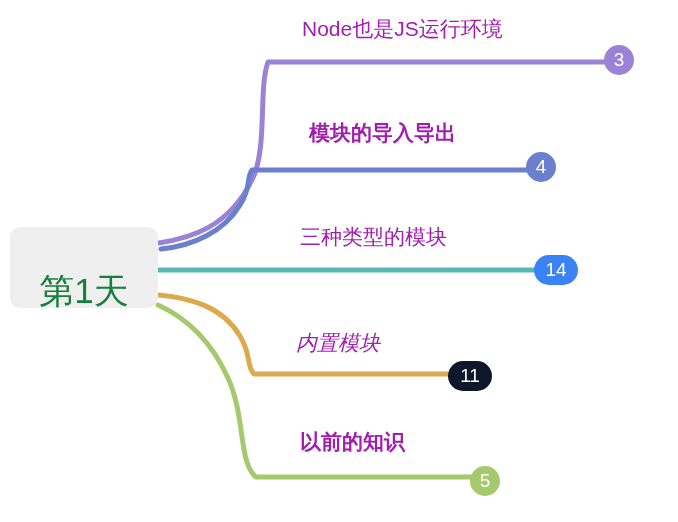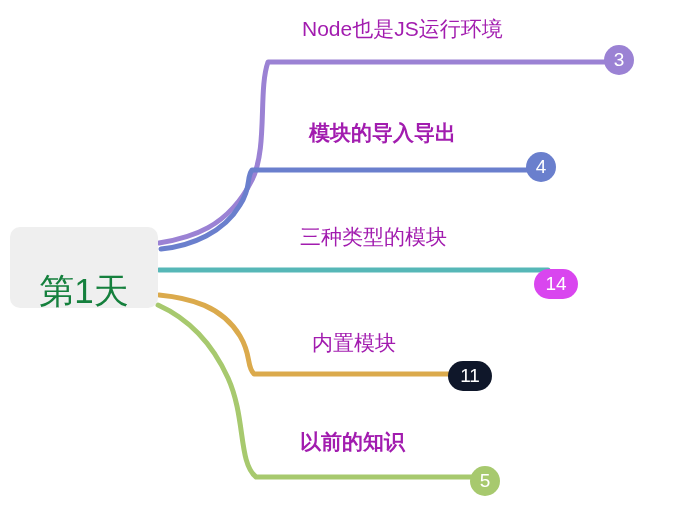--- a/index.html
+++ b/index.html
@@ -87,20 +87,20 @@
   <div class="root-node" style="background: rgb(239, 239, 239);">
     <span class="root-label" style="color: #15803d; margin-top: 46px;">第1天</span>
   </div>
 
   <div id="branch-layer">
       <div class="branch-label" style="left: 302px; top: 18px;">Node也是JS运行环境</div>
       <div class="badge circle" style="left: 604px; top: 45px; background: rgb(155, 130, 212);">3</div>
       <div class="branch-label" style="left: 309px; top: 122px; font-weight: bold;">模块的导入导出</div>
       <div class="badge circle" style="left: 526px; top: 152px; background: rgb(106, 127, 205);">4</div>
       <div class="branch-label" style="left: 300px; top: 226px; text-align: center;">三种类型的模块</div>
-      <div class="badge pill" style="left: 534px; top: 269px; background: #d946ef;">14</div>
-      <div class="branch-label" style="left: 312px; top: 332px;">内置模块</div>
+      <div class="badge pill" style="left: 534px; top: 255px; background: #3b82f6;">14</div>
+      <div class="branch-label" style="left: 296px; top: 332px; font-style: italic;">内置模块</div>
       <div class="badge pill" style="left: 448px; top: 361px; background: #0f172a;">11</div>
       <div class="branch-label" style="left: 300px; top: 431px; font-weight: bold;">以前的知识</div>
       <div class="badge circle" style="left: 470px; top: 466px; background: rgb(167, 201, 110);">5</div>
     </div>
 
 </div>
 
 </body></html>

